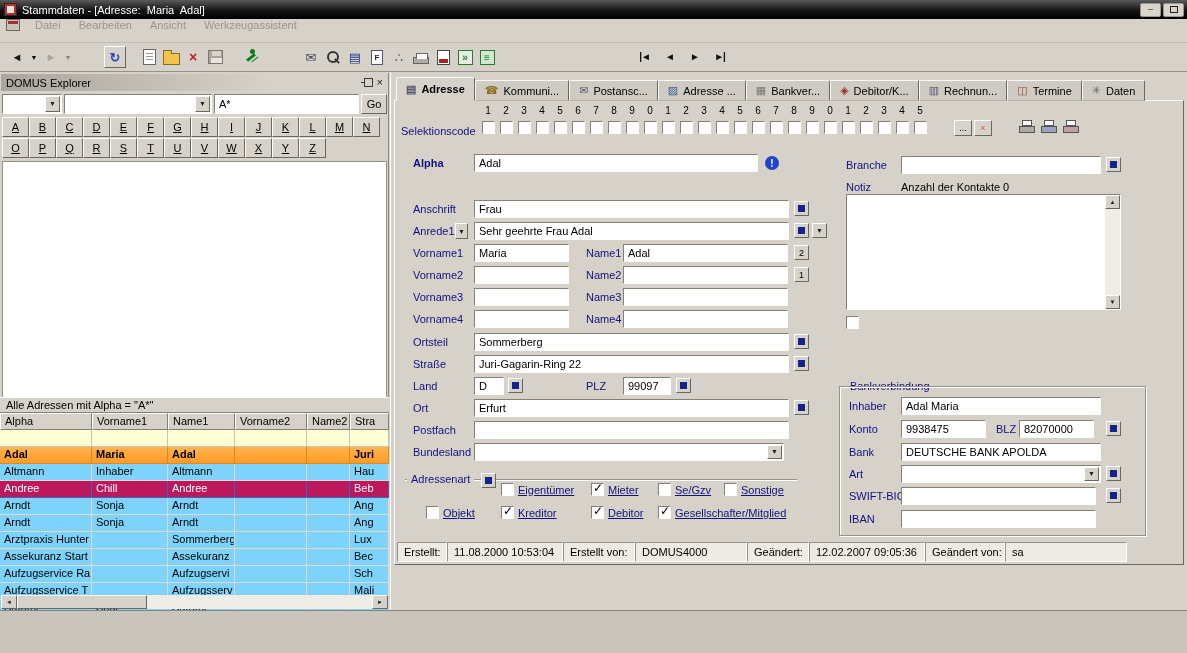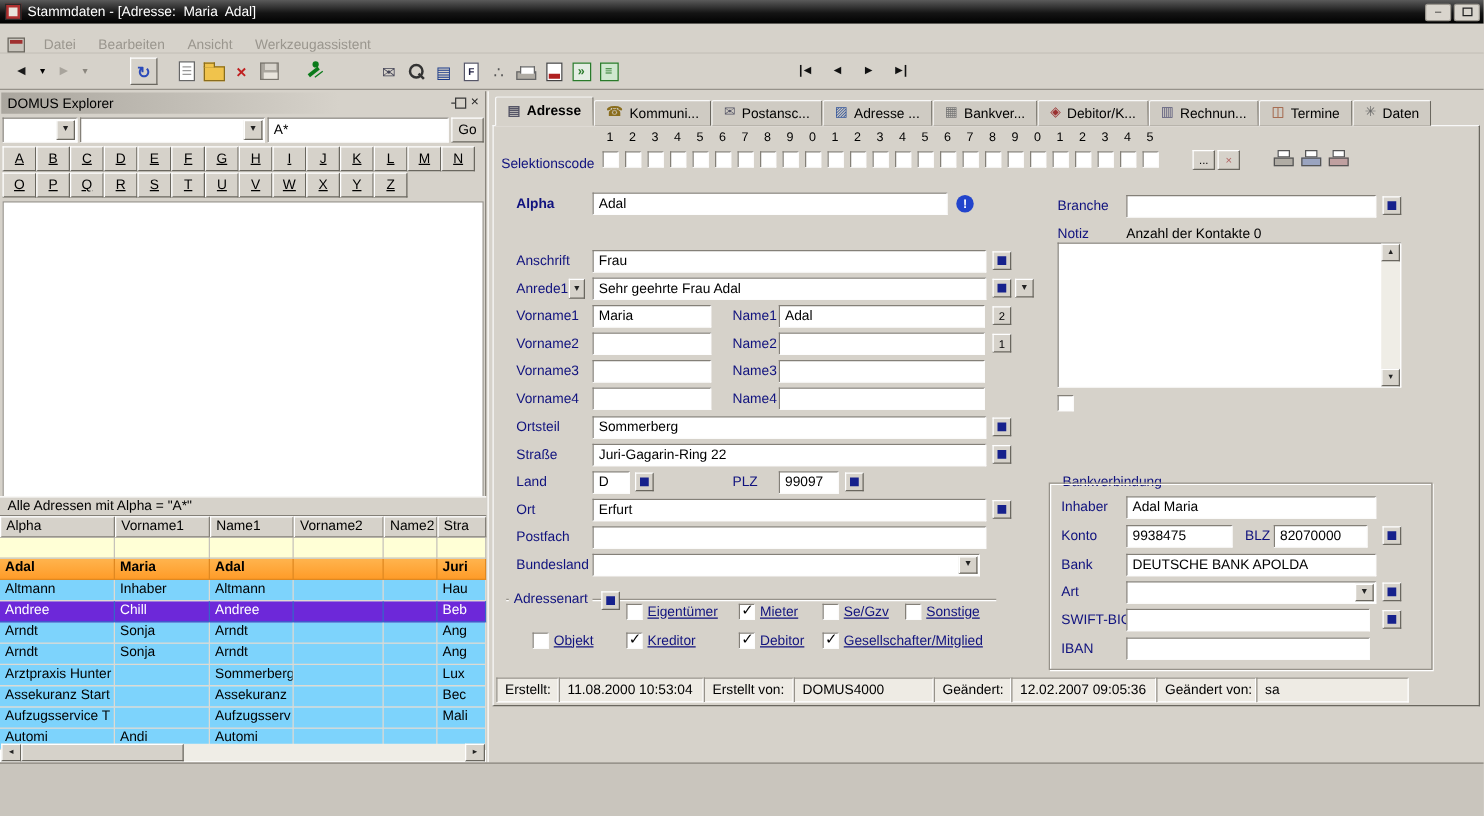--- a/index.html
+++ b/index.html
@@ -12,21 +12,21 @@
     display:flex; align-items:center; white-space:pre; }
   .app-icon { width:13px; height:13px; margin:0 5px 0 4px; background:#b03030; border:1px solid #2a2a2a; position:relative; }
   .app-icon::after { content:""; position:absolute; left:2px; top:2px; width:7px; height:7px; background:#e8e4dc; }
   .winbtns { margin-left:auto; display:flex; gap:2px; margin-right:3px; }
   .winbtn { width:21px; height:14px; background:#d9d5cd; border:1px solid #9a968e; border-radius:2px;
     display:flex; align-items:center; justify-content:center; color:#222; font-size:9px; line-height:1; }
   .winbtn .maxsq { width:8px; height:7px; border:1px solid #222; background:transparent; display:block; }
 
   
   #menubar { position:absolute; left:0; top:19px; width:1187px; height:24px; background:#d6d2ca;
-    display:flex; align-items:flex-end; border-bottom:1px solid #c2beb6; }
+    display:flex; align-items:flex-start; border-bottom:1px solid #c2beb6; }
   .child-icon { width:14px; height:12px; margin:0 6px 0 6px; background:#c8c4bc; border:1px solid #6a675f; position:relative; }
   .child-icon::after { content:""; position:absolute; left:1px; top:1px; right:1px; height:3px; background:#a03030; }
   .mitem { padding:0 9px; color:#9a968e; }
 
   
   #toolbar { position:absolute; left:0; top:43px; width:1187px; height:29px; background:#d6d2ca;
     border-bottom:1px solid #96928a; }
   .tgroup { position:absolute; top:3px; display:flex; }
   .tbtn { width:22px; height:22px; display:flex; align-items:center; justify-content:center; }
   .tbtn.narrow { width:12px; }
@@ -80,21 +80,21 @@
   .grow { display:flex; height:17px; background:#7dd3fc; }
   .gc { border-right:1px solid #dedad2; border-bottom:1px solid #dedad2; padding:1px 0 0 4px; overflow:hidden; white-space:pre; }
   .ghead span:nth-of-type(1), .gfilter span:nth-of-type(1), .grow .gc:nth-of-type(1) { width:92px; }
   .ghead span:nth-of-type(2), .gfilter span:nth-of-type(2), .grow .gc:nth-of-type(2) { width:76px; }
   .ghead span:nth-of-type(3), .gfilter span:nth-of-type(3), .grow .gc:nth-of-type(3) { width:67px; }
   .ghead span:nth-of-type(4), .gfilter span:nth-of-type(4), .grow .gc:nth-of-type(4) { width:72px; }
   .ghead span:nth-of-type(5), .gfilter span:nth-of-type(5), .grow .gc:nth-of-type(5) { width:43px; }
   .ghead span:nth-of-type(6), .gfilter span:nth-of-type(6), .grow .gc:nth-of-type(6) { flex:1; }
   .grow.active { background:linear-gradient(#ffb44e,#ff9a26); font-weight:bold; }
   .grow.active .gc { border-color:#e08820; }
-  .grow.selected { background:#6d28d9; color:#fff; }
+  .grow.selected { background:#be185d; color:#fff; }
   .grow.selected .gc { border-color:#3666c8; }
   .hscroll { position:absolute; left:1px; bottom:1px; width:387px; height:14px; background:#efede6; display:flex; }
   .sbtn { width:16px; height:14px; background:#d6d2ca; border:1px solid; border-color:#fff #6a675f #6a675f #fff; display:flex; align-items:center; justify-content:center; font-size:6px; color:#222; }
   .sthumb { width:130px; height:14px; background:#d6d2ca; border:1px solid; border-color:#fff #6a675f #6a675f #fff; }
   .sspace { flex:1; }
 
   
   #main { position:absolute; left:390px; top:73px; width:797px; height:537px; background:#d6d2ca; border-left:1px solid #fff; }
   .tabs { position:absolute; left:5px; top:4px; height:24px; display:flex; align-items:flex-end; z-index:3; }
   .tab { height:21px; background:#cfcbc3; border:1px solid; border-color:#f8f8f8 #6a675f #b8b4ac #f8f8f8; border-radius:2px 2px 0 0;
@@ -367,20 +367,28 @@
 
         <div class="grow">
           <span class="gc">Assekuranz Start</span>
           <span class="gc"></span>
           <span class="gc">Assekuranz</span>
           <span class="gc"></span>
           <span class="gc"></span>
           <span class="gc">Bec</span>
         </div>
 
+        <div class="grow">
+          <span class="gc">Aufzugservice Ra</span>
+          <span class="gc"></span>
+          <span class="gc">Aufzugservi</span>
+          <span class="gc"></span>
+          <span class="gc"></span>
+          <span class="gc">Sch</span>
+        </div>
 
         <div class="grow">
           <span class="gc">Aufzugsservice T</span>
           <span class="gc"></span>
           <span class="gc">Aufzugsserv</span>
           <span class="gc"></span>
           <span class="gc"></span>
           <span class="gc">Mali</span>
         </div>
 

